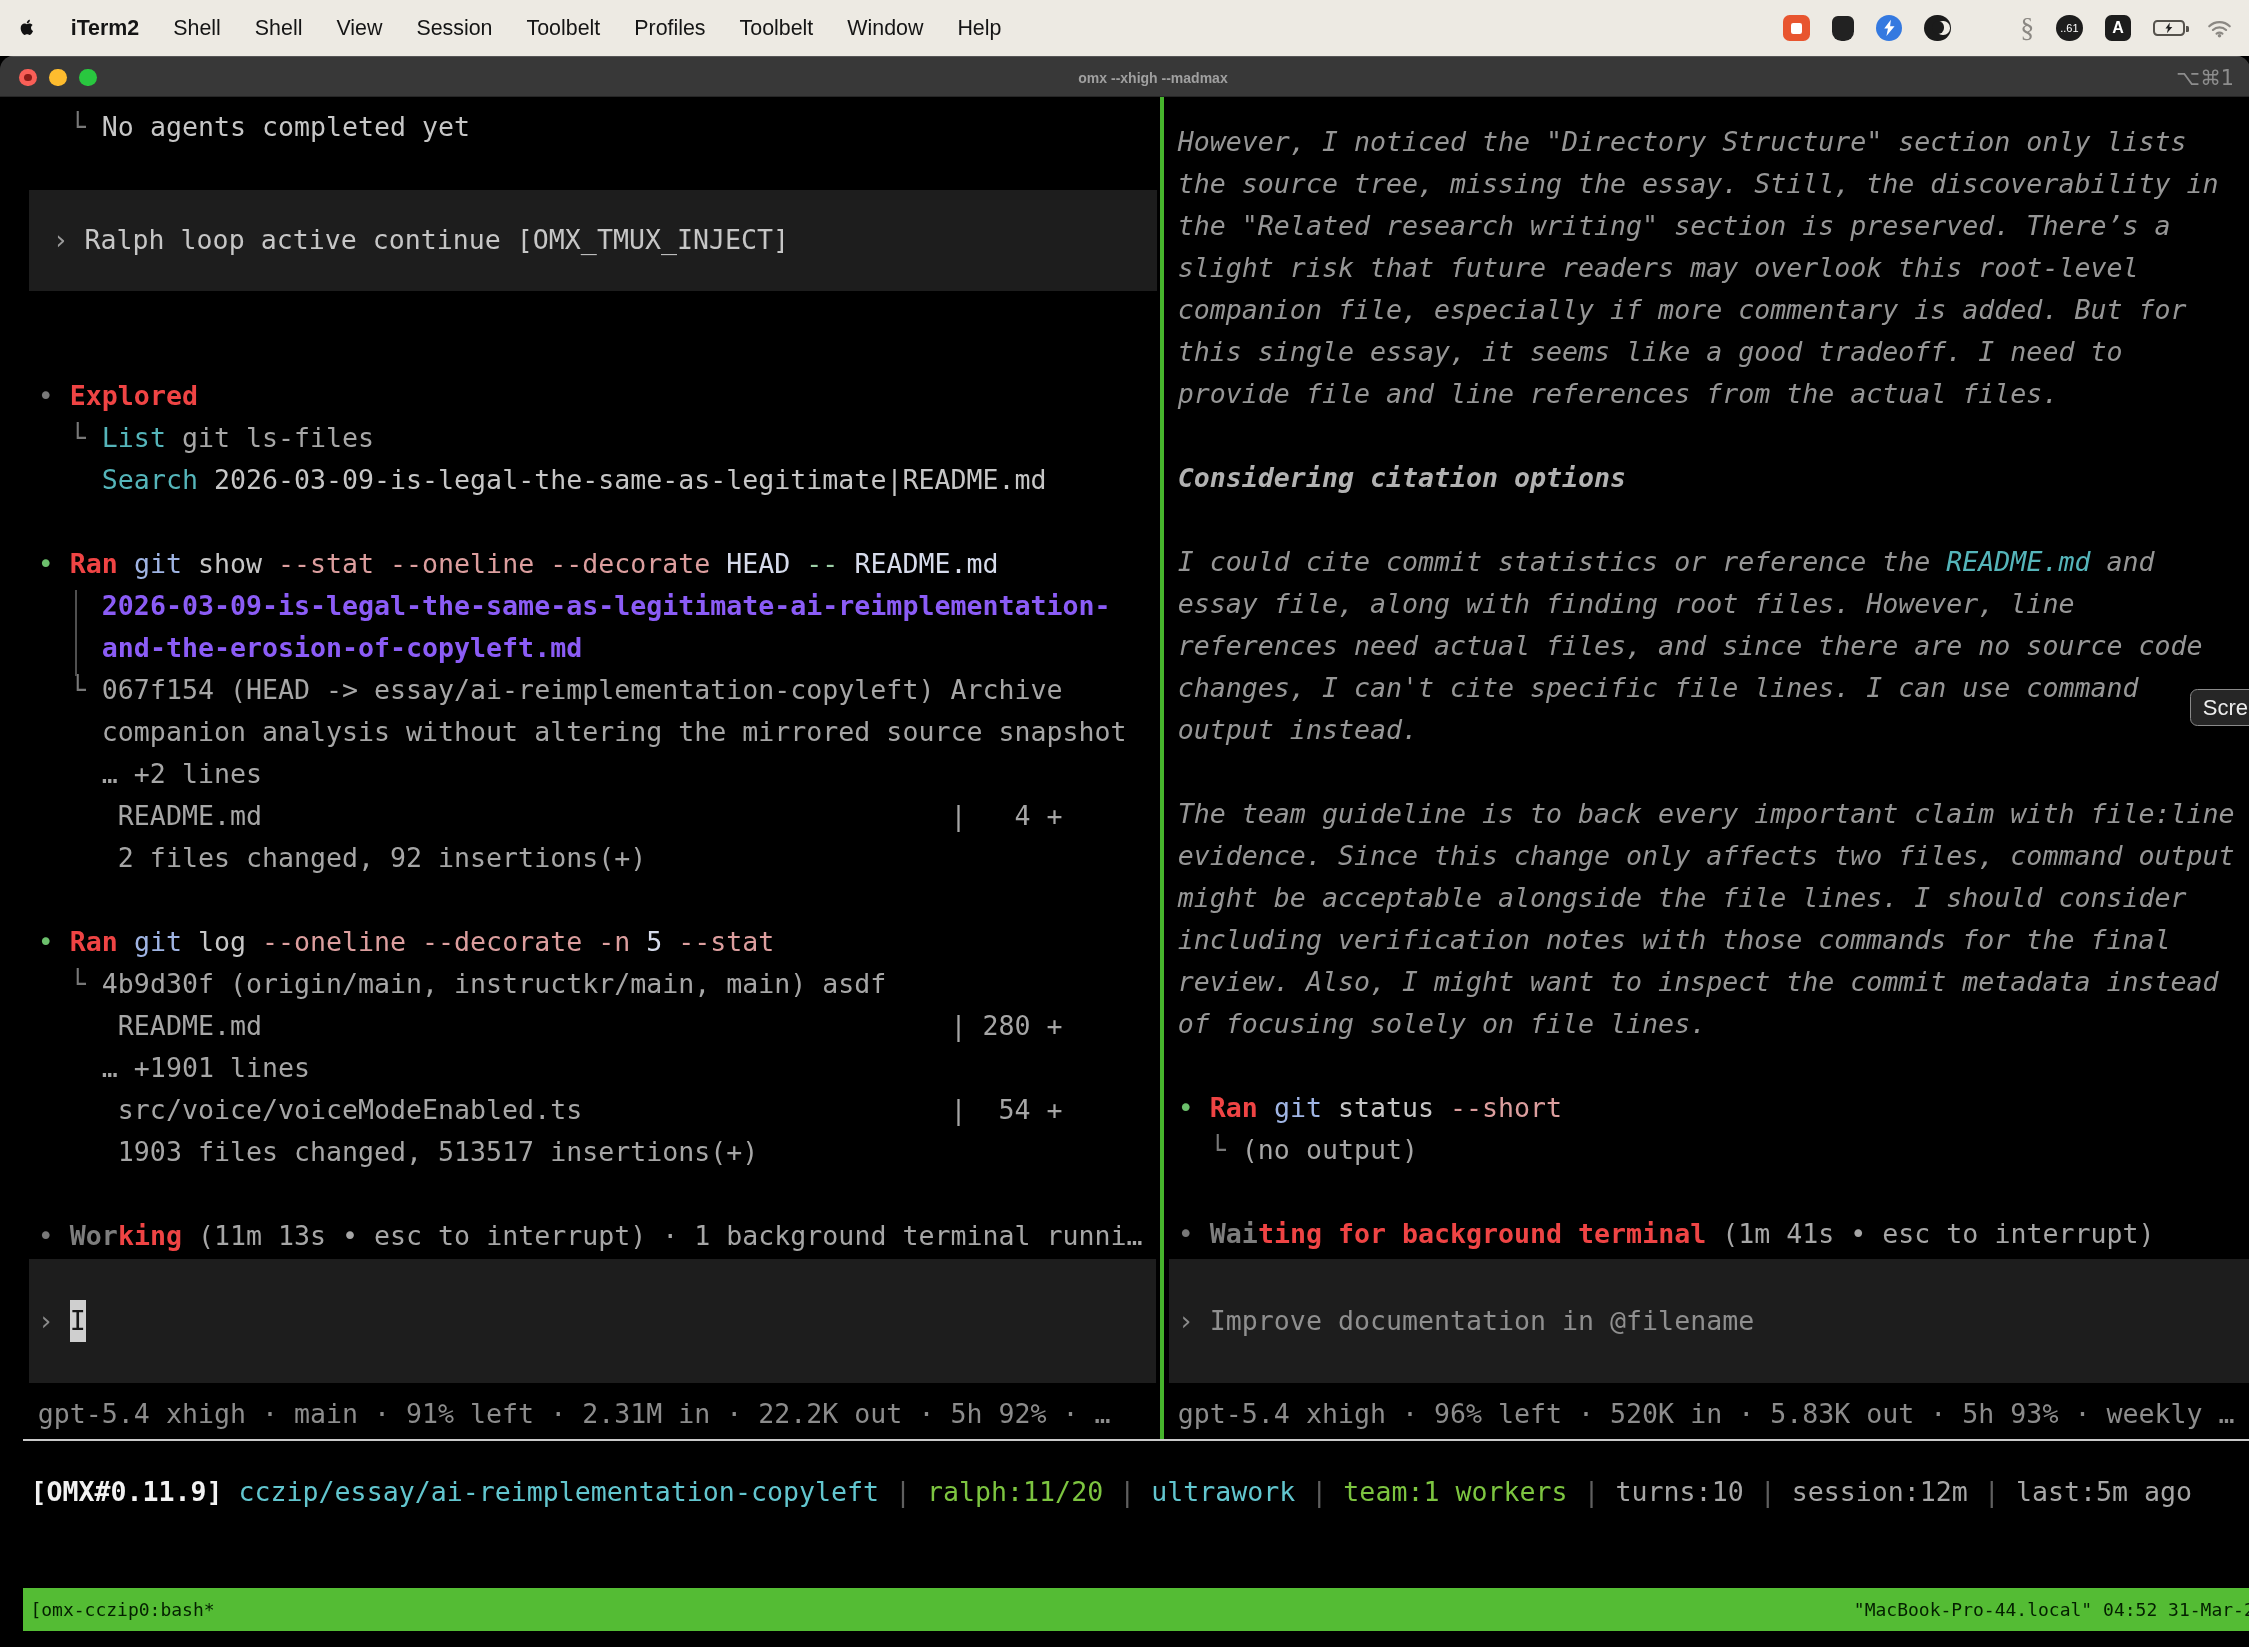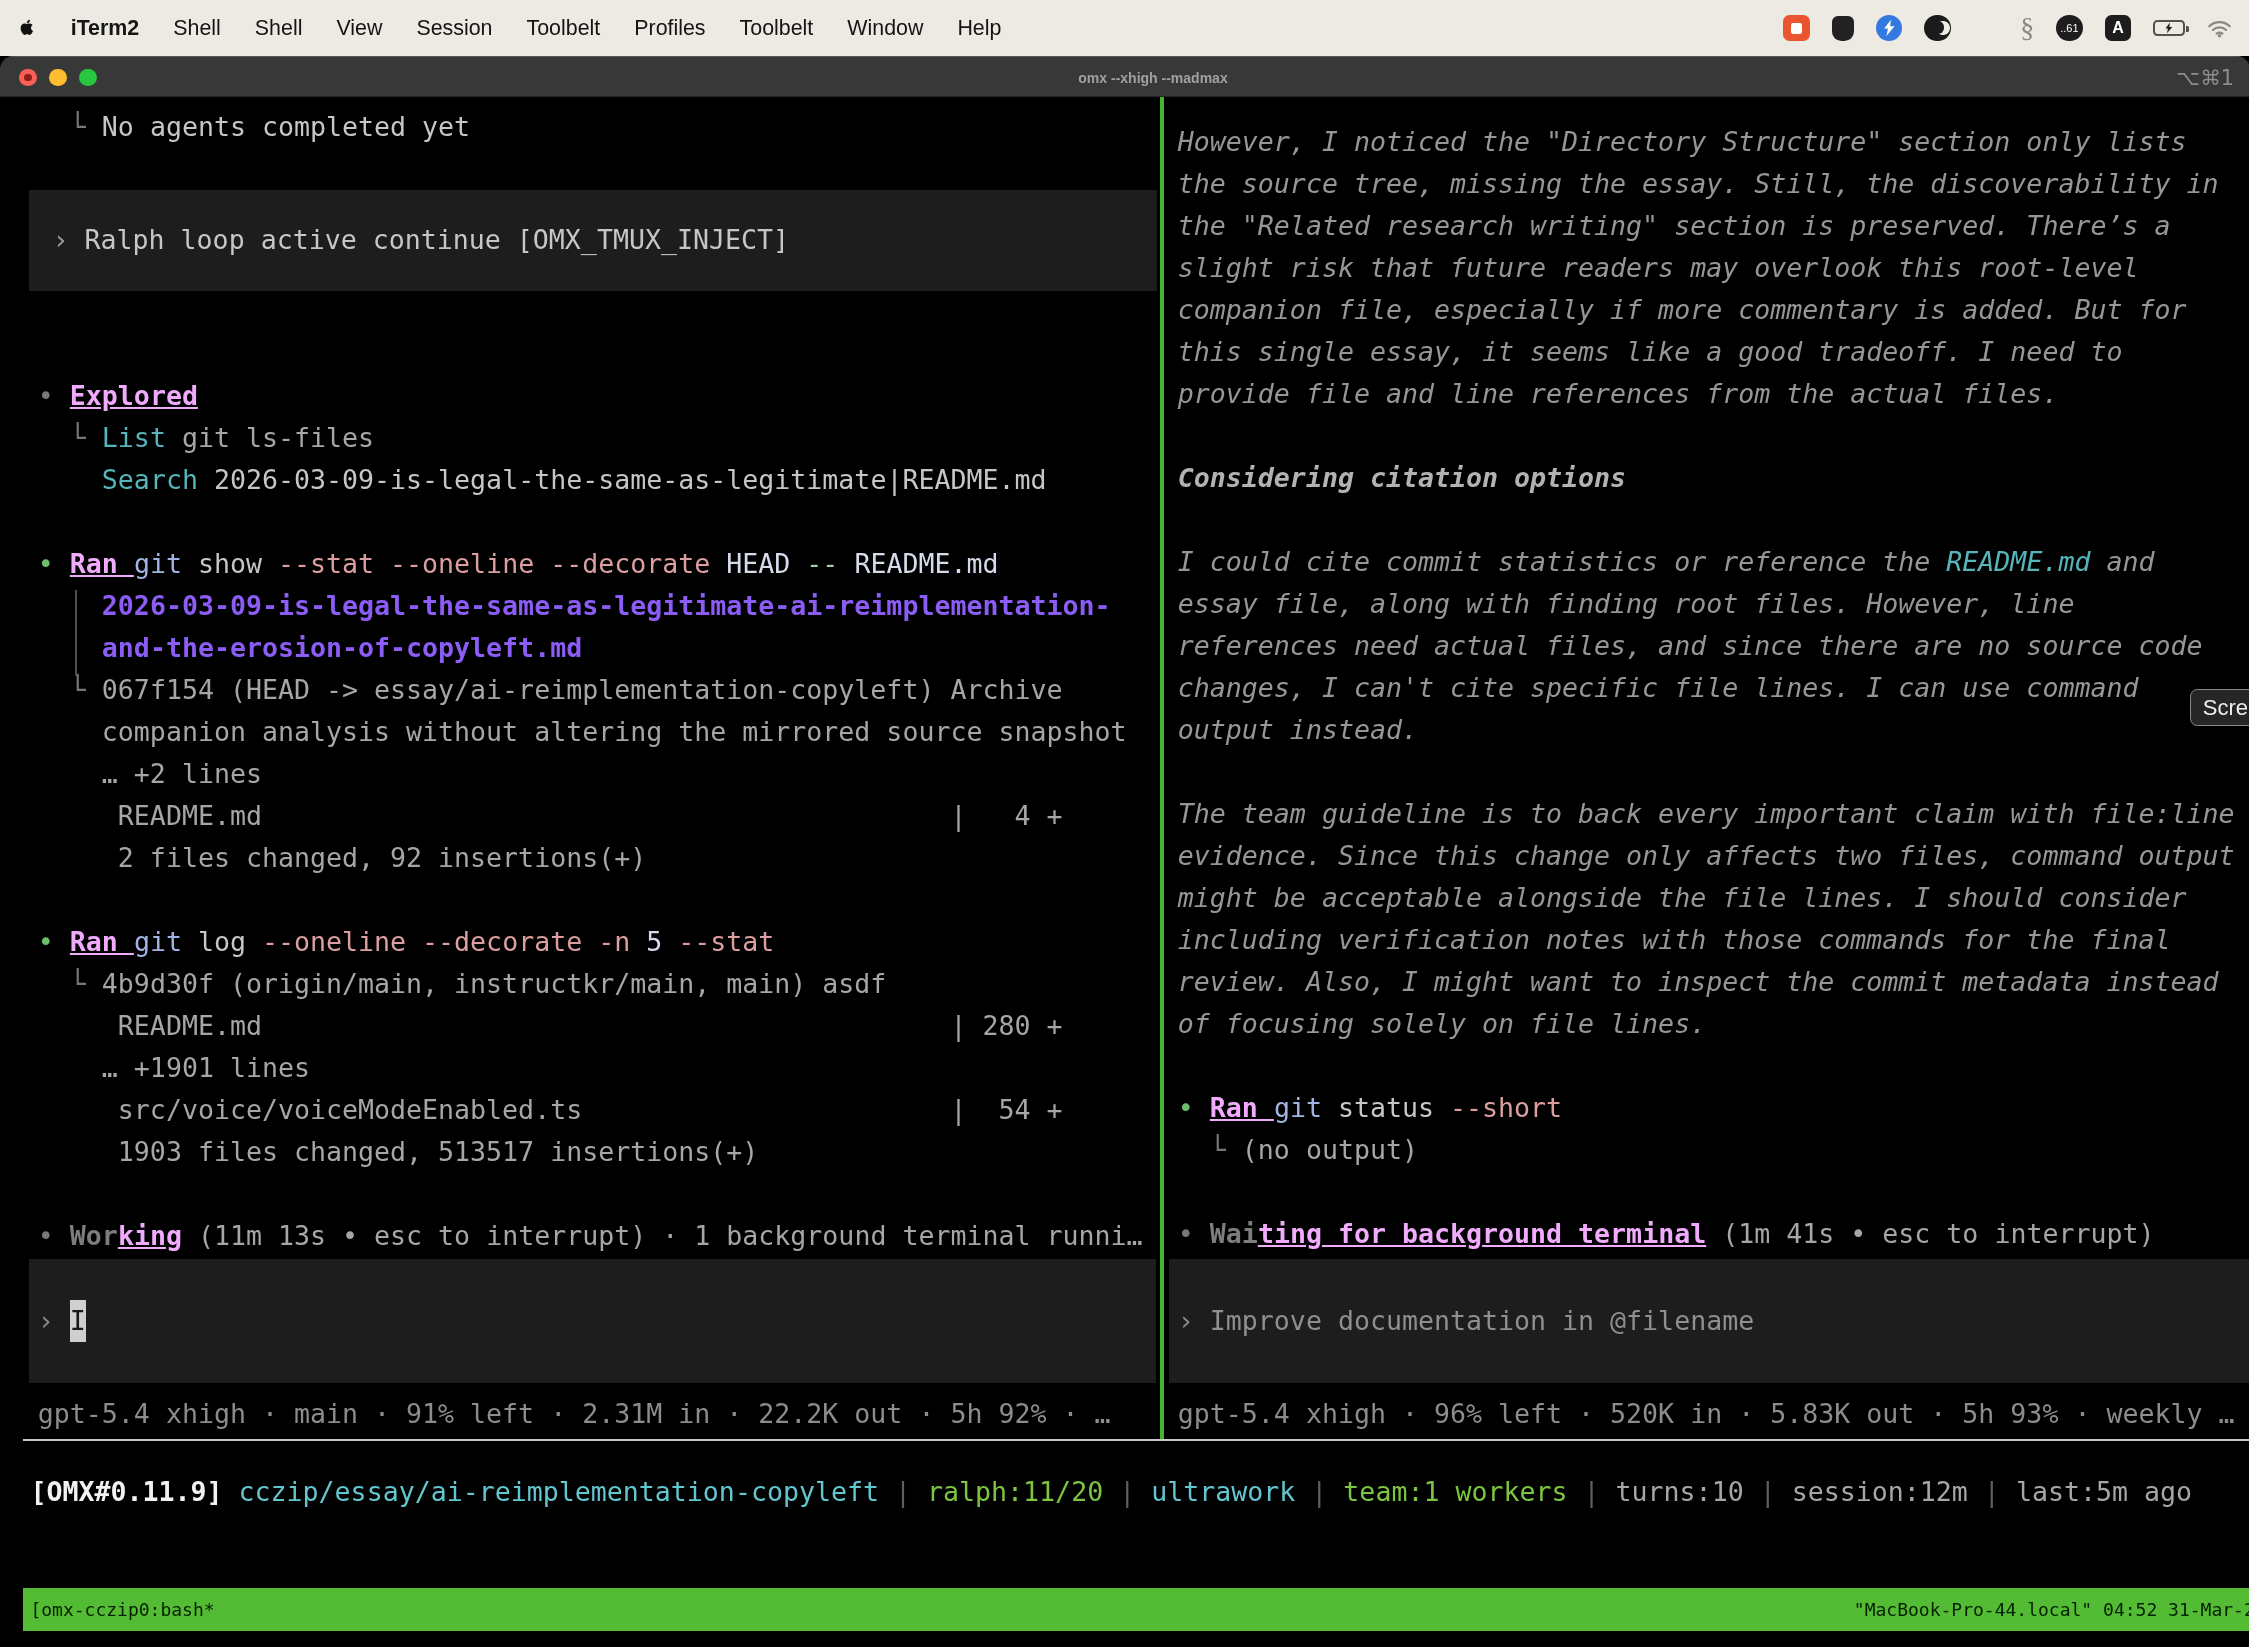--- a/index.html
+++ b/index.html
@@ -73,21 +73,21 @@
   .cursor { background:#cfcfcf; color:#161616; }
   .cursor:empty { display:none; }
   .pvalue { color:#8f8f8f; }
   .pane-status { position:absolute; left:14.8px; top:1296px; height:42px; color:#8c8c8c; font-size:26.6px; white-space:pre; }
 
   
   .c-g    { color:#a6a6a6; }
   .c-lt   { color:#c6c6c6; }
   .c-dim  { color:#787878; }
   .c-dim2 { color:#9a9a9a; }
-  .c-boldw{ color:#f0abfc; font-weight:bold;text-decoration:underline; }
+  .c-boldw{ color:#ef4444; font-weight:bold; }
   .c-teal { color:#55b5ba; }
   .c-grn  { color:#6cc06c; }
   .c-peri { color:#9fb4e3; }
   .c-pink { color:#dc9e9e; }
   .c-arg  { color:#d6dbeb; }
   .c-mint { color:#9ed0a7; }
   .c-lav  { color:#8b5cf6;font-weight:bold; }
   .c-shdim{ color:#7d7d7d; font-weight:bold; }
   .c-it   { color:#969696; font-style:italic; }
   .c-itb  { color:#b2b2b2; font-style:italic; font-weight:bold; }

